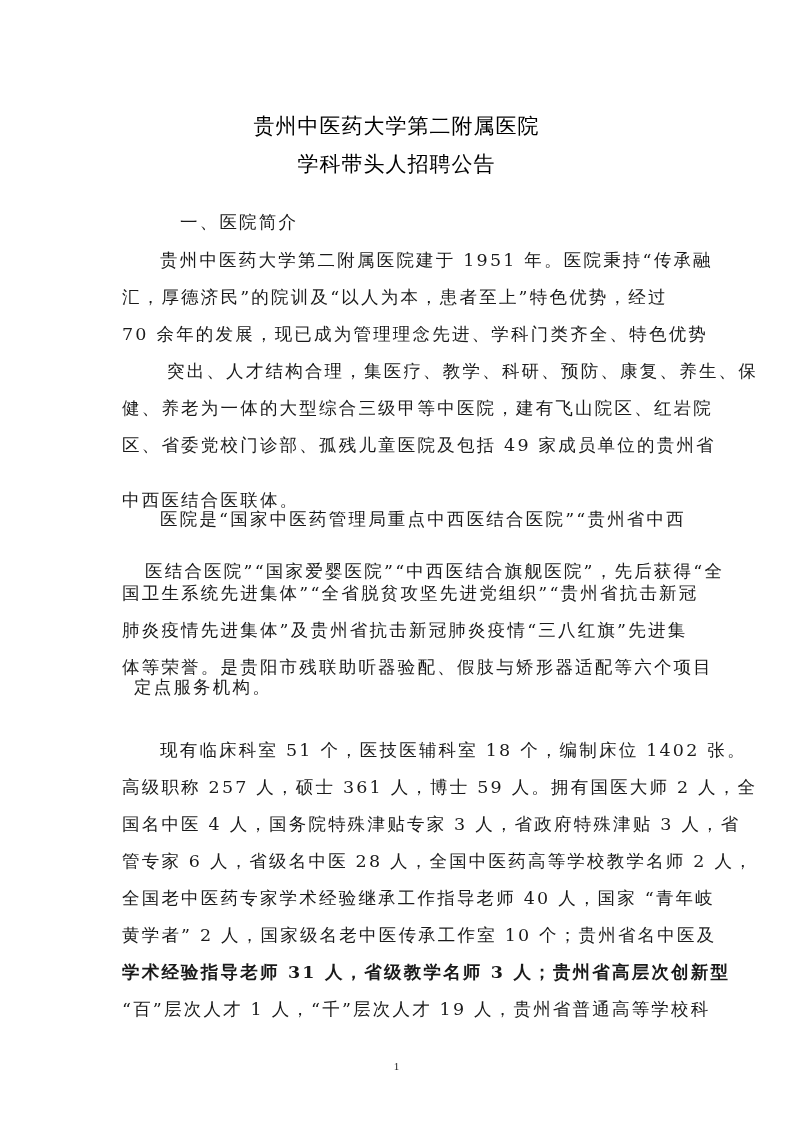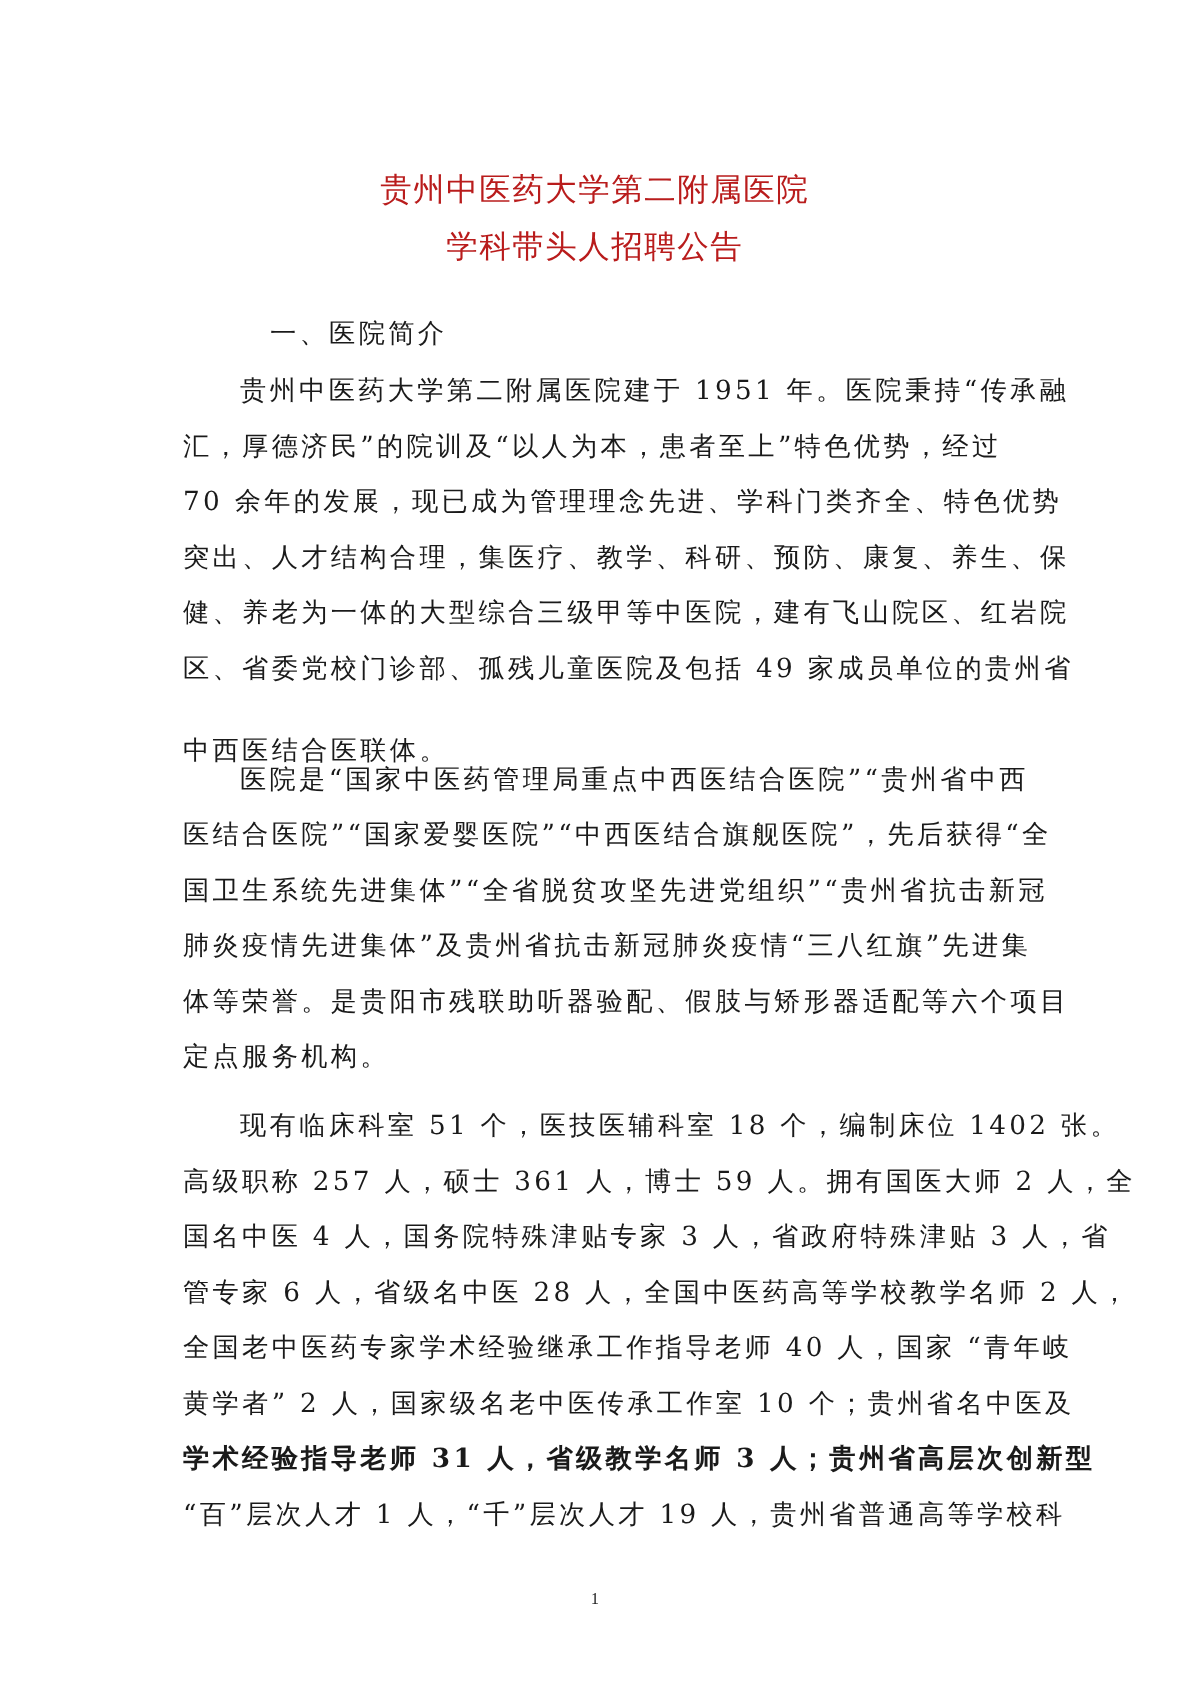--- a/index.html
+++ b/index.html
@@ -1,48 +1,48 @@
 <!DOCTYPE html>
 <html><head>
 <meta charset="utf-8">
 <style>
   html, body { margin:0; padding:0; background:#ffffff; }
   body { width:793px; height:1122px; position:relative; overflow:hidden;
          font-family: "DejaVu Serif", "Liberation Serif", serif; color:#1a1a1a; }
   .title { position:absolute; left:0; width:793px; text-align:center;
-           font-size:21px; letter-spacing:1px; color:#b91c1c; }
+           font-size:21px; letter-spacing:1px; color:#000000; }
   .line { position:absolute; left:122px; width:562px; font-size:17.5px;
           white-space:nowrap; letter-spacing:2.2px; color:#1a1a1a; }
   .indent { left:160px; width:524px; }
   .page-num { position:absolute; left:0; width:793px; text-align:center; top:1060px;
               font-size:11px; color:#222; font-family:"Liberation Serif", serif; }
 </style>
 </head>
 <body>
 
 <div>
   <div class="title" style="top:112px;">贵州中医药大学第二附属医院</div>
   <div class="title" style="top:150px;">学科带头人招聘公告</div>
 
   <div class="line indent" style="top:210px;margin-left:20px;">一、医院简介</div>
 
   <div class="line indent" style="top:248px;">贵州中医药大学第二附属医院建于 1951 年。医院秉持“传承融</div>
   <div class="line" style="top:285px;">汇，厚德济民”的院训及“以人为本，患者至上”特色优势，经过</div>
   <div class="line" style="top:322px;">70 余年的发展，现已成为管理理念先进、学科门类齐全、特色优势</div>
-  <div class="line" style="top:359px;">突出、人才结构合理，集医疗、教学、科研、预防、康复、养生、保</div>
+  <div class="line" style="top:359px;margin-left:45px;">突出、人才结构合理，集医疗、教学、科研、预防、康复、养生、保</div>
   <div class="line" style="top:396px;">健、养老为一体的大型综合三级甲等中医院，建有飞山院区、红岩院</div>
   <div class="line" style="top:433px;">区、省委党校门诊部、孤残儿童医院及包括 49 家成员单位的贵州省</div>
   <div class="line" style="top:488px;">中西医结合医联体。</div>
 
   <div class="line indent" style="top:507px;">医院是“国家中医药管理局重点中西医结合医院”“贵州省中西</div>
-  <div class="line" style="top:544px;">医结合医院”“国家爱婴医院”“中西医结合旗舰医院”，先后获得“全</div>
+  <div class="line" style="top:559px;margin-left:23px;">医结合医院”“国家爱婴医院”“中西医结合旗舰医院”，先后获得“全</div>
   <div class="line" style="top:581px;">国卫生系统先进集体”“全省脱贫攻坚先进党组织”“贵州省抗击新冠</div>
   <div class="line" style="top:618px;">肺炎疫情先进集体”及贵州省抗击新冠肺炎疫情“三八红旗”先进集</div>
   <div class="line" style="top:655px;">体等荣誉。是贵阳市残联助听器验配、假肢与矫形器适配等六个项目</div>
-  <div class="line" style="top:692px;">定点服务机构。</div>
+  <div class="line" style="top:675px;margin-left:12px;">定点服务机构。</div>
 
   <div class="line indent" style="top:738px;">现有临床科室 51 个，医技医辅科室 18 个，编制床位 1402 张。</div>
   <div class="line" style="top:775px;">高级职称 257 人，硕士 361 人，博士 59 人。拥有国医大师 2 人，全</div>
   <div class="line" style="top:812px;">国名中医 4 人，国务院特殊津贴专家 3 人，省政府特殊津贴 3 人，省</div>
   <div class="line" style="top:849px;">管专家 6 人，省级名中医 28 人，全国中医药高等学校教学名师 2 人，</div>
   <div class="line" style="top:886px;">全国老中医药专家学术经验继承工作指导老师 40 人，国家 “青年岐</div>
   <div class="line" style="top:923px;">黄学者” 2 人，国家级名老中医传承工作室 10 个；贵州省名中医及</div>
   <div class="line" style="top:960px;font-weight:bold;">学术经验指导老师 31 人，省级教学名师 3 人；贵州省高层次创新型</div>
   <div class="line" style="top:997px;">“百”层次人才 1 人，“千”层次人才 19 人，贵州省普通高等学校科</div>
 

